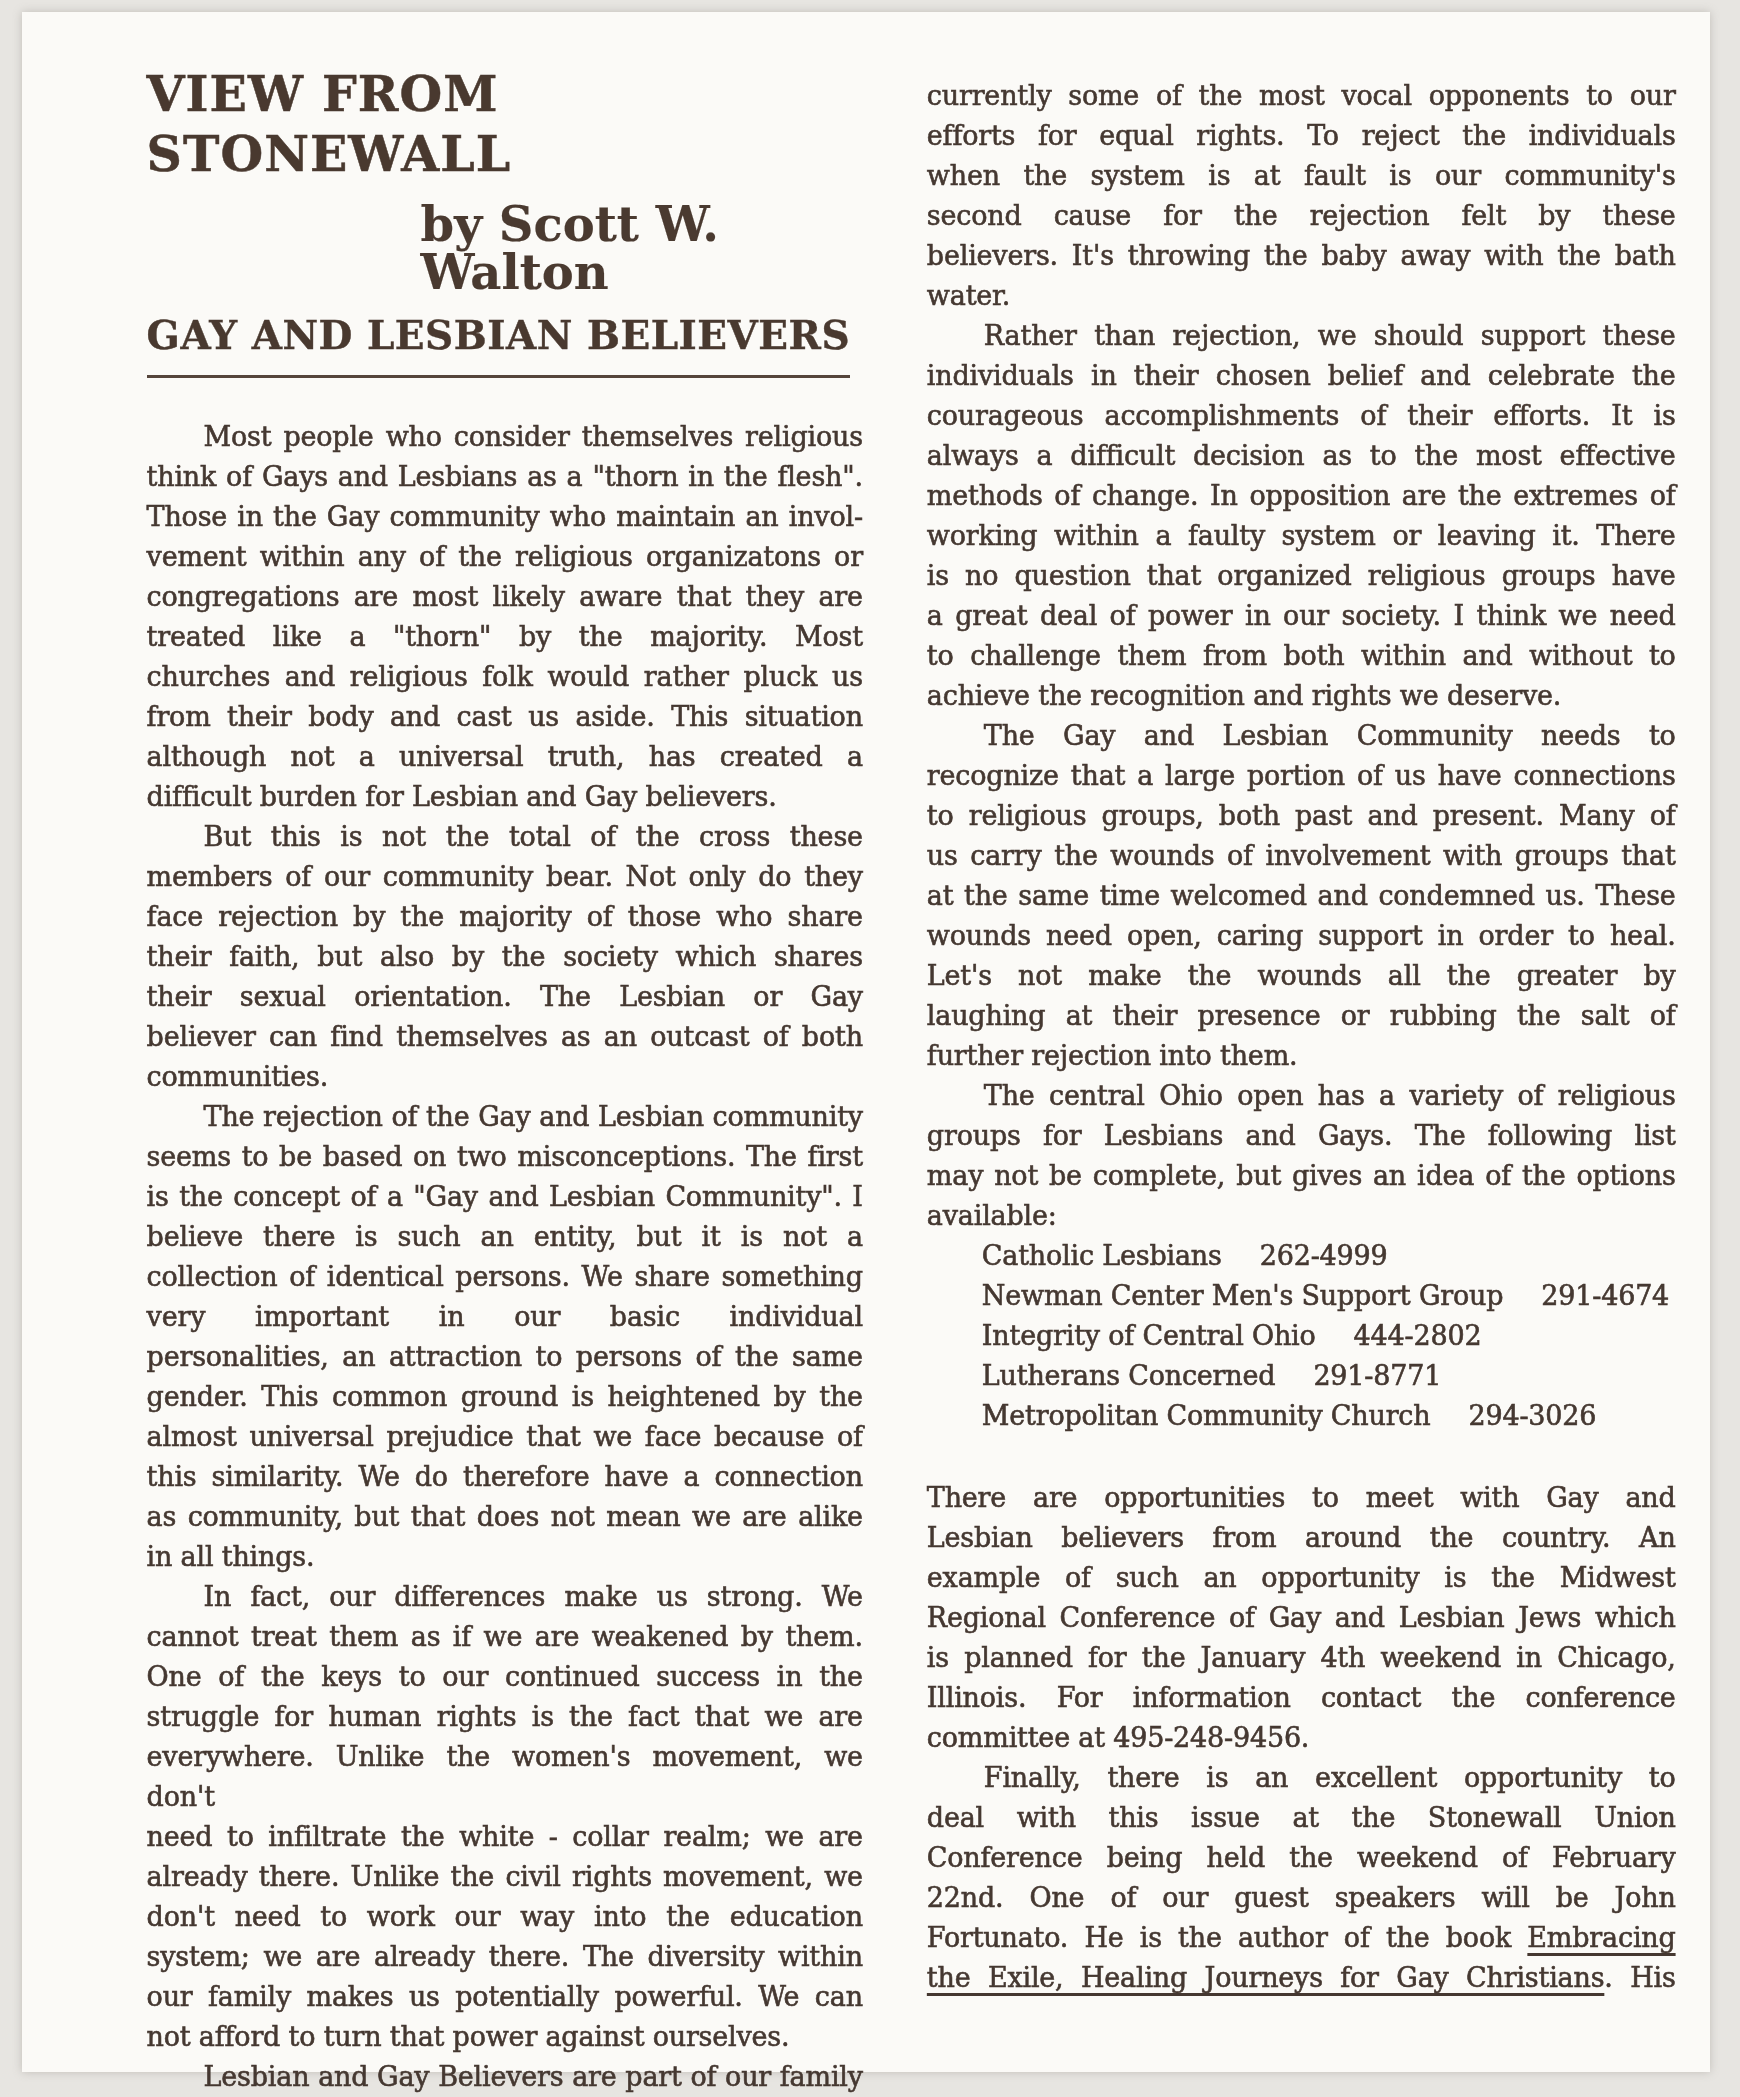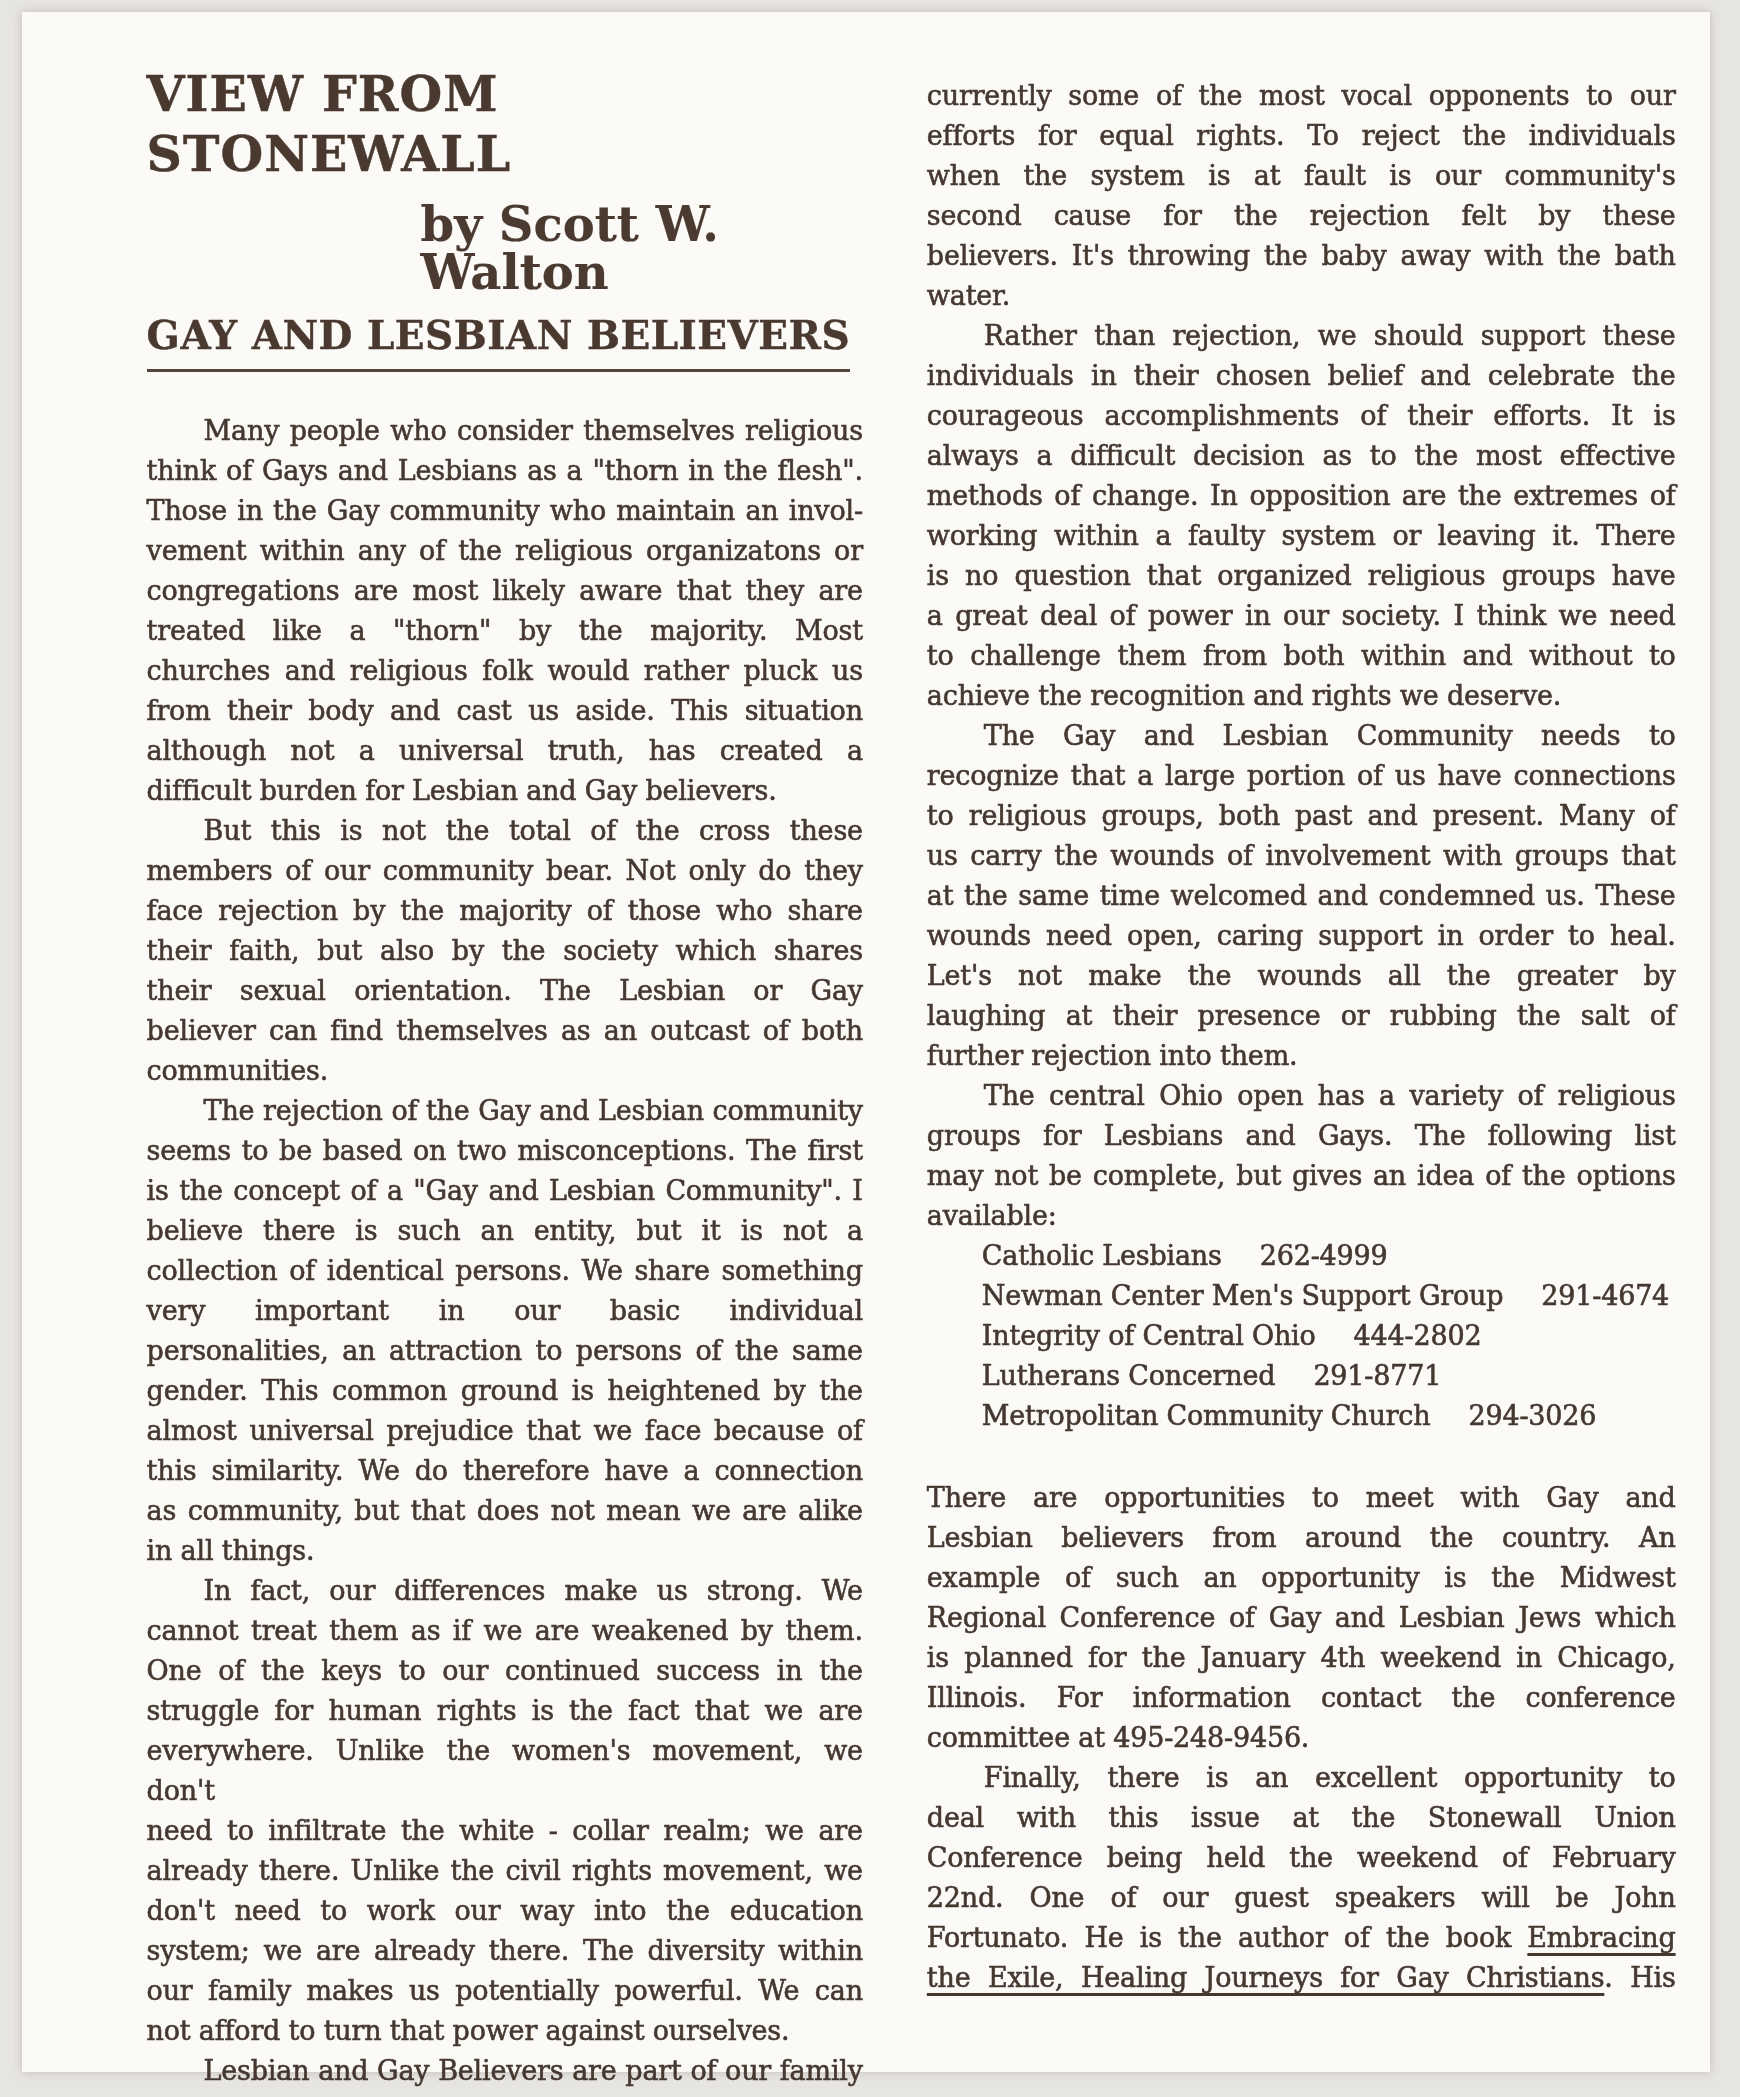--- a/index.html
+++ b/index.html
@@ -37,21 +37,21 @@
     line-height:48px;
     -webkit-text-stroke:0.2px #4a3a30;
   }
   .heading-wrap{margin-top:14.4px;margin-bottom:39px;}
   .heading{
     display:inline-block;
     font-size:39px;font-weight:bold;letter-spacing:0.5px;
     color:#49392f;
     -webkit-text-stroke:0.4px #49392f;
     border-bottom:3.8px solid #55453b;
-    padding-bottom:10px;
+    padding-bottom:16px;
     line-height:48px;
   }
 
   .line{
     font-size:27px;
     line-height:40px;
     letter-spacing:-0.2px;
     color:#453831;
     -webkit-text-stroke:0.6px #453831;
     text-align:left;
@@ -81,21 +81,21 @@
   <div class="content">
 
     <div class="col col-left">
       <div class="title">VIEW FROM STONEWALL</div>
       <div class="byline">by Scott W. Walton</div>
       <div class="heading-wrap">
         <span class="heading">GAY AND LESBIAN BELIEVERS</span>
       </div>
       <div class="paras">
           <div class="para">
-            <div class="line just ind">Many people who consider themselves religious</div>
+            <div class="line just ind">Most people who consider themselves religious</div>
             <div class="line just">think of Gays and Lesbians as a "thorn in the flesh".</div>
             <div class="line just">Those in the Gay community who maintain an invol-</div>
             <div class="line just">vement within any of the religious organizatons or</div>
             <div class="line just">congregations are most likely aware that they are</div>
             <div class="line just">treated like a "thorn" by the majority. Most</div>
             <div class="line just">churches and religious folk would rather pluck us</div>
             <div class="line just">from their body and cast us aside. This situation</div>
             <div class="line just">although not a universal truth, has created a</div>
             <div class="line">difficult burden for Lesbian and Gay believers.</div>
           </div>

